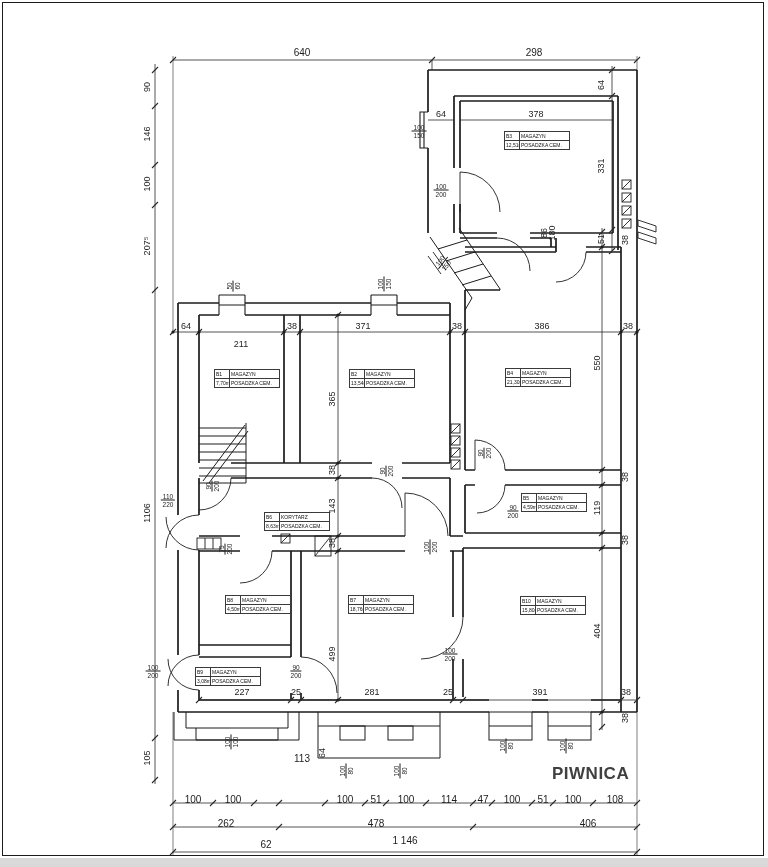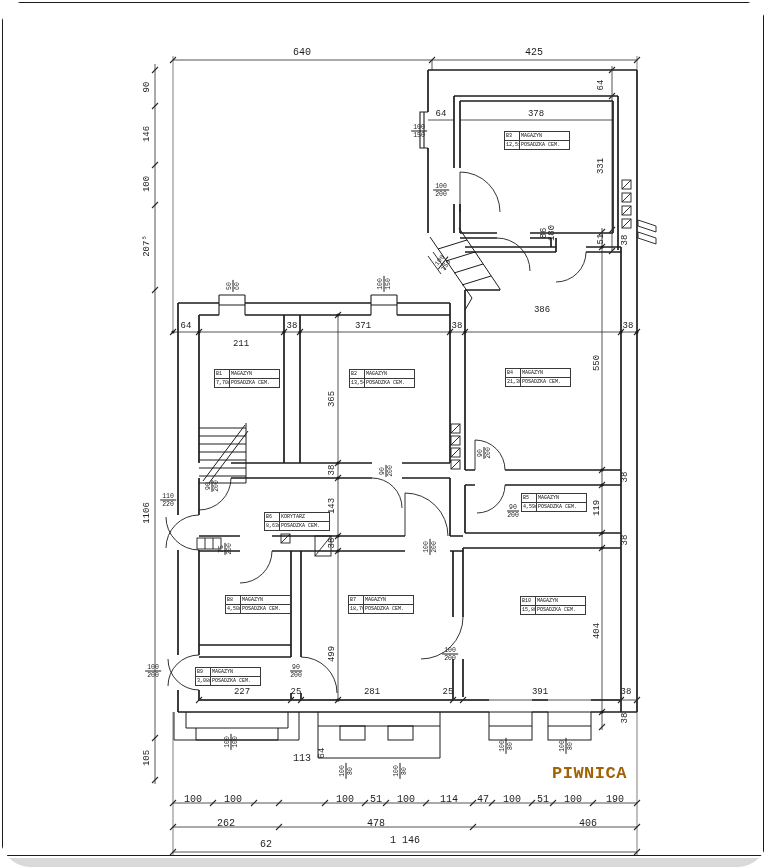--- a/index.html
+++ b/index.html
@@ -1,37 +1,37 @@
 <!DOCTYPE html>
 <html><head>
 <meta charset="utf-8">
 <style>
   html,body{margin:0;padding:0;background:#ffffff;}
   #stage{position:relative;width:768px;height:867px;background:#ffffff;overflow:hidden;
-         font-family:Liberation Mono, monospace;color:#222;border-radius:31px;}
+         font-family:Liberation Sans, sans-serif;color:#222;}
   #pageframe{position:absolute;left:2px;top:2px;width:762px;height:854px;border:1.5px solid #1c1c1c;box-sizing:border-box;}
   #bottomstrip{position:absolute;left:0;top:858px;width:768px;height:9px;background:#d9d9d9;}
   svg{position:absolute;left:0;top:0;}
   .lay{position:absolute;left:0;top:0;width:768px;height:867px;pointer-events:none;}
   .dim{position:absolute;font-size:9px;white-space:nowrap;color:#1d1d1d;
        transform:translate(-50%,-50%);letter-spacing:0px;}
   .dim.rot{transform:translate(-50%,-50%) rotate(-90deg);}
   .dim.big{font-size:10px;}
   .frac{position:absolute;display:flex;flex-direction:column;align-items:center;
         font-size:6.5px;line-height:7px;color:#1d1d1d;transform:translate(-50%,-50%);}
   .frac .top{border-bottom:1px solid #1d1d1d;padding:0 2px;}
   .frac.rot{transform:translate(-50%,-50%) rotate(-90deg);}
   .frac.diag{transform:translate(-50%,-50%) rotate(-52deg);}
   .rtable{position:absolute;width:66px;background:#fff;border:0.8px solid #3a3a3a;
           font-size:5px;line-height:8px;color:#111;box-sizing:border-box;}
   .rtable .row{display:flex;height:8px;overflow:hidden;}
   .rtable .row+.row{border-top:0.8px solid #3a3a3a;}
   .rtable .c1{width:15px;border-right:0.8px solid #3a3a3a;padding-left:1px;box-sizing:border-box;overflow:hidden;}
   .rtable .c2{flex:1;padding-left:1px;overflow:hidden;}
-  #title{position:absolute;left:552px;top:764px;font-size:17px;font-weight:bold;letter-spacing:0.5px;color:#a16207;}
+  #title{position:absolute;left:552px;top:764px;font-size:17px;font-weight:bold;letter-spacing:0.5px;color:#404040;}
 </style>
 </head>
 <body>
 
 <div id="stage">
   <div id="pageframe"></div>
   <div id="bottomstrip"></div>
 
   <svg class="lay" width="768" height="867" viewBox="0 0 768 867">
 
@@ -317,21 +317,21 @@
         <span class="c2">MAGAZYN</span>
       </div>
     <div class="row">
         <span class="c1">15,80m²</span>
         <span class="c2">POSADZKA CEM.</span>
       </div>
   </div>
 
   <div class="lay" id="dims-layer">
       <div class="dim big" style="left: 302px; top: 52px;">640</div>
-      <div class="dim big" style="left: 534px; top: 52px;">425</div>
+      <div class="dim big" style="left: 534px; top: 52px;">298</div>
       <div class="dim rot" style="left: 147px; top: 87px;">90</div>
       <div class="dim rot" style="left: 147px; top: 134px;">146</div>
       <div class="dim rot" style="left: 147px; top: 184px;">100</div>
       <div class="dim rot" style="left: 147px; top: 246px;">207⁵</div>
       <div class="dim rot" style="left: 147px; top: 513px;">1106</div>
       <div class="dim rot" style="left: 147px; top: 758px;">105</div>
       <div class="dim rot" style="left: 601px; top: 85px;">64</div>
       <div class="dim rot" style="left: 601px; top: 166px;">331</div>
       <div class="dim rot" style="left: 601px; top: 239px;">51</div>
       <div class="dim rot" style="left: 625px; top: 240px;">38</div>
@@ -339,21 +339,21 @@
       <div class="dim rot" style="left: 625px; top: 477px;">38</div>
       <div class="dim rot" style="left: 597px; top: 508px;">119</div>
       <div class="dim rot" style="left: 625px; top: 540px;">38</div>
       <div class="dim rot" style="left: 597px; top: 631px;">404</div>
       <div class="dim rot" style="left: 625px; top: 718px;">38</div>
       <div class="dim" style="left: 186px; top: 326px;">64</div>
       <div class="dim" style="left: 241px; top: 344px;">211</div>
       <div class="dim" style="left: 292px; top: 326px;">38</div>
       <div class="dim" style="left: 363px; top: 326px;">371</div>
       <div class="dim" style="left: 457px; top: 326px;">38</div>
-      <div class="dim" style="left: 542px; top: 310px;">386</div>
+      <div class="dim" style="left: 542px; top: 326px;">386</div>
       <div class="dim" style="left: 628px; top: 326px;">38</div>
       <div class="dim rot" style="left: 332px; top: 399px;">365</div>
       <div class="dim rot" style="left: 332px; top: 470px;">38</div>
       <div class="dim rot" style="left: 332px; top: 506px;">143</div>
       <div class="dim rot" style="left: 332px; top: 543px;">38</div>
       <div class="dim rot" style="left: 332px; top: 654px;">499</div>
       <div class="dim" style="left: 242px; top: 692px;">227</div>
       <div class="dim" style="left: 296px; top: 692px;">25</div>
       <div class="dim" style="left: 372px; top: 692px;">281</div>
       <div class="dim" style="left: 448px; top: 692px;">25</div>
@@ -369,21 +369,21 @@
       <div class="dim big" style="left: 266px; top: 844px;">62</div>
       <div class="dim big" style="left: 302px; top: 758px;">113</div>
       <div class="dim big" style="left: 345px; top: 799px;">100</div>
       <div class="dim big" style="left: 376px; top: 799px;">51</div>
       <div class="dim big" style="left: 406px; top: 799px;">100</div>
       <div class="dim big" style="left: 449px; top: 799px;">114</div>
       <div class="dim big" style="left: 483px; top: 799px;">47</div>
       <div class="dim big" style="left: 512px; top: 799px;">100</div>
       <div class="dim big" style="left: 543px; top: 799px;">51</div>
       <div class="dim big" style="left: 573px; top: 799px;">100</div>
-      <div class="dim big" style="left: 615px; top: 799px;">190</div>
+      <div class="dim big" style="left: 615px; top: 799px;">108</div>
       <div class="dim big" style="left: 226px; top: 823px;">262</div>
       <div class="dim big" style="left: 376px; top: 823px;">478</div>
       <div class="dim big" style="left: 588px; top: 823px;">406</div>
       <div class="dim big" style="left: 405px; top: 840px;">1 146</div>
     </div>
   <div class="lay" id="openings-layer">
       <div class="frac" style="left: 419px; top: 131px;">
         <span class="top">100</span>
         <span>150</span>
       </div>

